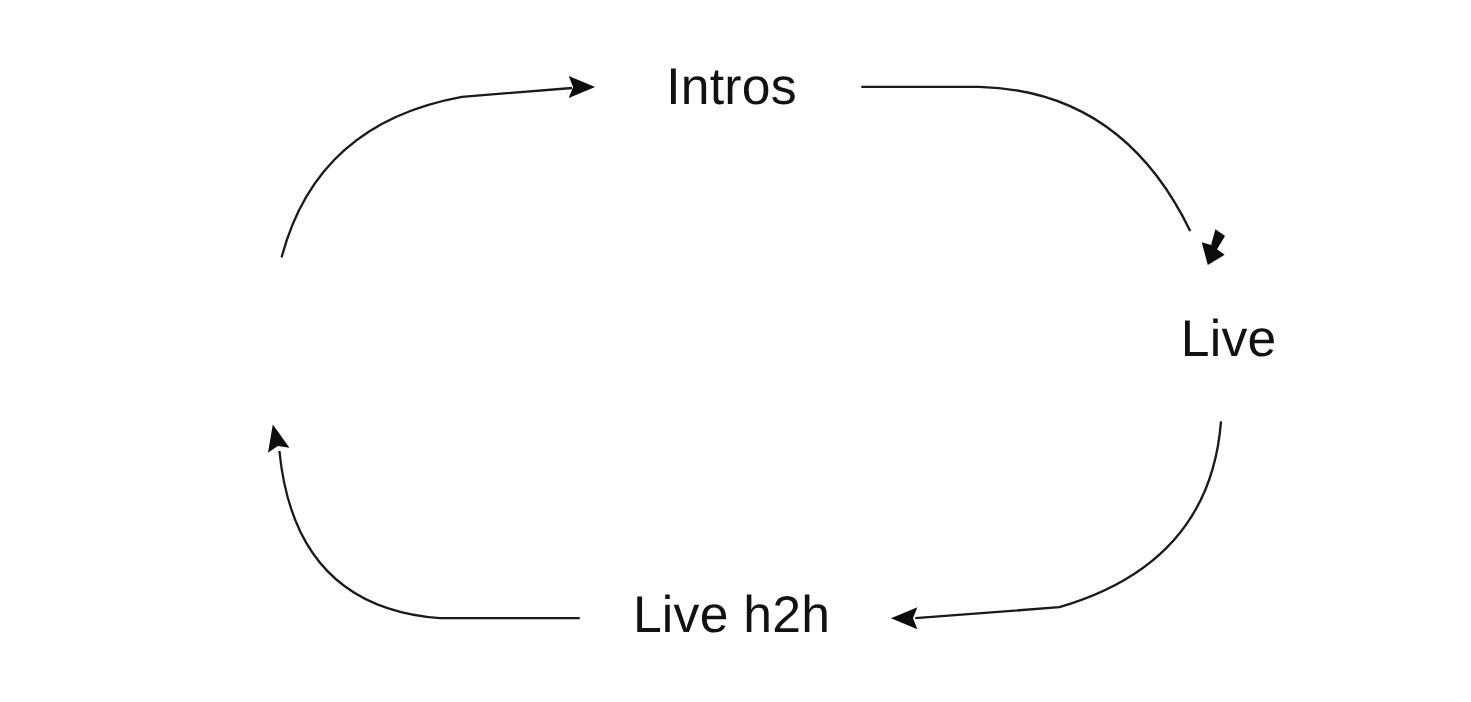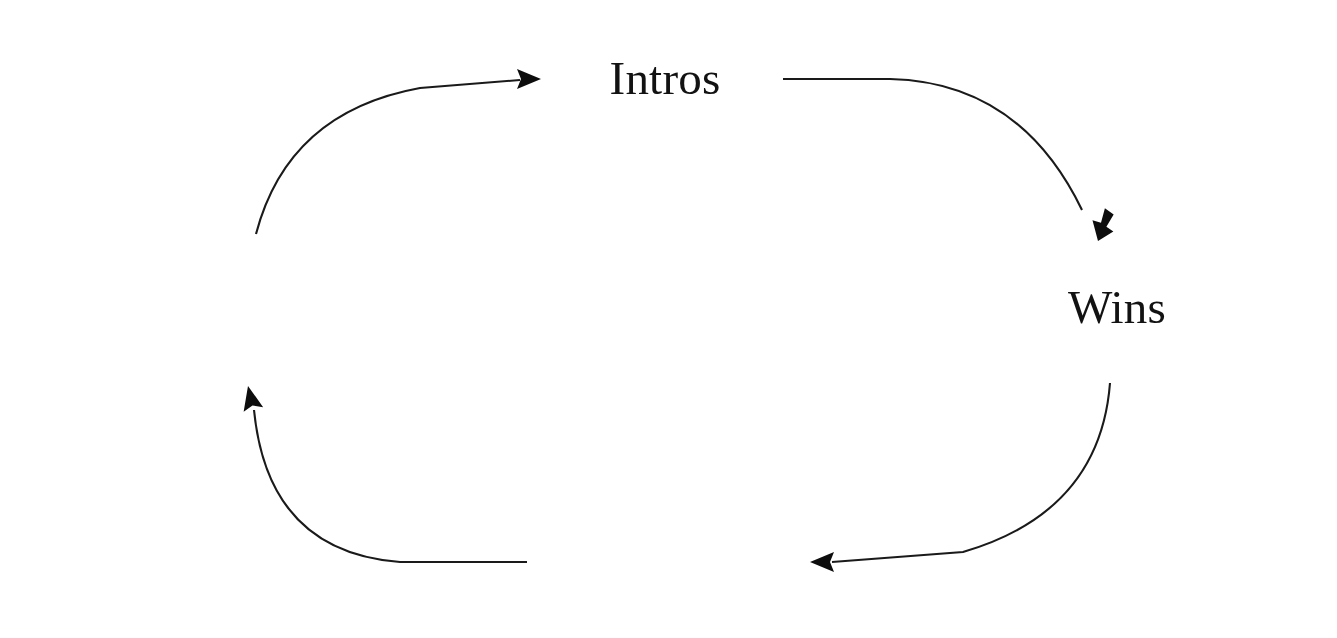--- a/index.html
+++ b/index.html
@@ -23,21 +23,21 @@
   #cycle-svg {
     position: absolute;
     top: 0;
     left: 0;
     width: 1337px;
     height: 638px;
     display: block;
   }
   .node-label {
     position: absolute;
-    font-family: Liberation Serif, serif;
+    font-family: Liberation Sans, sans-serif;
     font-size: 47px;
     font-weight: 400;
     color: #121212;
     white-space: nowrap;
     line-height: 1;
     letter-spacing: 0.2px;
     transform: translate(-50%, -50%);
     user-select: none;
     text-align: right;
   }
@@ -76,17 +76,18 @@
 
     <g>
       <path class="arc-path" d="M 256 234 Q 288 112 420 88 L 520 80"></path>
       <polygon class="arrow-head" points="0,0 -24,-10 -20,0 -24,10" transform="translate(541,79) rotate(0)"></polygon>
     </g>
 
   </svg>
 
   <div class="node-label" style="left:665px; top:78px;">Intros</div>
 
-  <div class="node-label" style="left:1117px; top:307px;">Wins</div>
+  <div class="node-label" style="left:1117px; top:307px;">Live</div>
 
+  <div class="node-label" style="left:665px; top:558px;">Live h2h</div>
 
 
 </div>
 
 </body></html>

